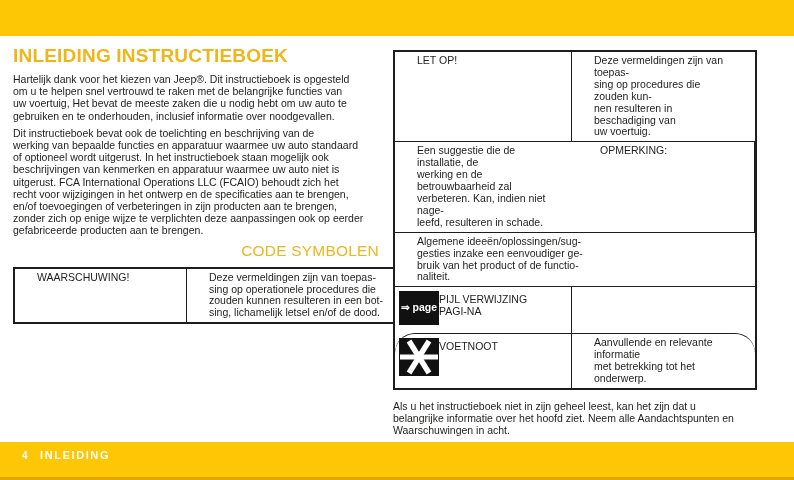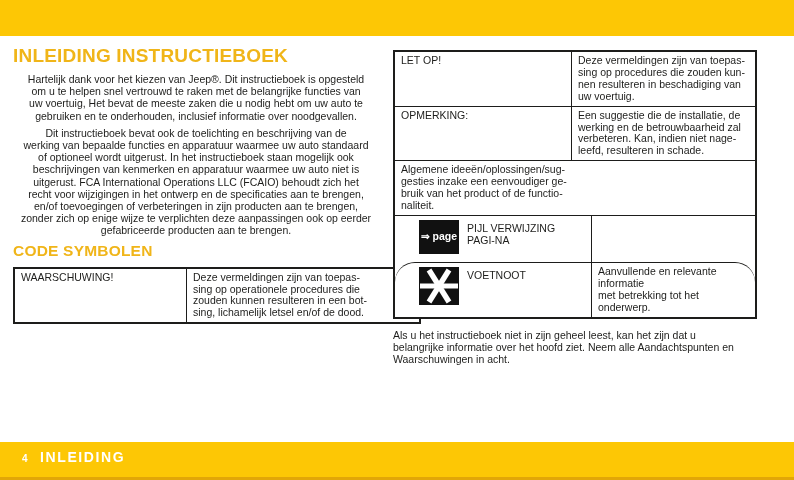--- a/index.html
+++ b/index.html
@@ -10,47 +10,47 @@
   *{box-sizing:border-box;}
   html,body{margin:0;padding:0;}
   body{font-family:"Liberation Sans", sans-serif; background:#fff;}
   .page{position:relative;width:794px;height:480px;background:#ffffff;overflow:hidden;}
 
   .band-top{position:absolute;top:0;left:0;width:794px;height:36px;background:var(--yellow);}
   .band-bottom{position:absolute;bottom:0;left:0;width:794px;height:38px;background:var(--yellow);}
   .band-bottom::after{content:"";position:absolute;bottom:0;left:0;width:100%;height:3px;background:#e2a607;}
   .footer-inner{position:absolute;left:22px;top:7px;display:flex;align-items:baseline;gap:12px;color:#ffffff;}
   .footer-pagenum{font-size:10px;font-weight:bold;letter-spacing:.5px;}
-  .footer-section{font-size:14px;font-weight:bold;letter-spacing:1.6px;}
+  .footer-section{font-size:11px;font-weight:bold;letter-spacing:1.6px;}
 
   .left-col{position:absolute;left:13px;top:46px;width:366px;}
   .right-col{position:absolute;left:393px;top:50px;width:364px;}
 
   h1.title{margin:0;font-size:19px;line-height:20px;font-weight:800;color:var(--gold);letter-spacing:.2px;}
-  h2.section{margin:5px 0 0;font-size:15.5px;line-height:17px;font-weight:700;color:var(--gold);letter-spacing:.2px;}
+  h2.section{margin:5px 0 0;font-size:15.5px;line-height:17px;font-weight:400;color:var(--gold);letter-spacing:.2px;text-align:right;}
 
-  p.body{margin:7px 0 0;font-size:10.5px;line-height:12.2px;color:var(--ink);white-space:pre-line;text-align:center;}
+  p.body{margin:7px 0 0;font-size:10.5px;line-height:12.2px;color:var(--ink);white-space:pre-line;}
   p.body.second{margin-top:5px;}
   p.closing{margin:10px 0 0;font-size:10.5px;line-height:12.2px;color:var(--ink);white-space:pre-line;}
 
   .ctable{display:flex;flex-direction:column;border:2px solid var(--ink);background:#fff;}
   .warning-table{margin-top:8px;width:408px;}
   .symbols-table{width:364px;}
   .trow{display:flex;border-top:1.4px solid var(--ink);}
   .trow:first-child{border-top:none;}
-  .cell{padding:3px 6px;font-size:10.5px;line-height:11.9px;color:var(--ink);white-space:pre-line;}
+  .cell{padding:3px 22px;font-size:10.5px;line-height:11.9px;color:var(--ink);white-space:pre-line;}
   .cell.label{flex:none;border-right:1.4px solid var(--ink);}
   .warning-table .cell.label{width:172px;}
   .symbols-table .cell.label{width:177px;}
   .cell.desc{flex:1;}
   .r1{min-height:51px;} .r2{min-height:51px;} .r3{min-height:51px;}
   .r4{min-height:47px;} .r5{min-height:44px;border-radius:20px;}
   .wrow{min-height:50px;}
 
-  .label-with-icon{display:flex;gap:8px;align-items:flex-start;padding:4px 4px;margin-left:20px;}
+  .label-with-icon{display:flex;align-items:flex-start;padding:4px 4px;}
   .label-with-icon .label-text{font-size:10.5px;line-height:12px;color:var(--ink);white-space:pre-line;padding-top:2px;}
   .icon-box{flex:none;background:#111111;display:flex;align-items:center;justify-content:center;}
   .page-icon{width:40px;height:34px;color:#ffffff;font-size:10.5px;font-weight:bold;white-space:nowrap;}
   .asterisk-icon{width:40px;height:38px;}
 </style>
 </head>
 <body>
 
 <div class="page">
 
@@ -89,25 +89,25 @@
 
       <div class="trow r1">
         <div class="cell label">LET OP!</div>
         <div class="cell desc">Deze vermeldingen zijn van toepas-
 sing op procedures die zouden kun-
 nen resulteren in beschadiging van
 uw voertuig.</div>
       </div>
 
       <div class="trow r2">
-        <div class="cell label">OPMERKING:</div>
         <div class="cell desc">Een suggestie die de installatie, de
 werking en de betrouwbaarheid zal
 verbeteren. Kan, indien niet nage-
 leefd, resulteren in schade.</div>
+        <div class="cell label">OPMERKING:</div>
       </div>
 
       <div class="trow r3">
         <div class="cell desc">Algemene ideeën/oplossingen/sug-
 gesties inzake een eenvoudiger ge-
 bruik van het product of de functio-
 naliteit.</div>
       </div>
 
       <div class="trow r4">

